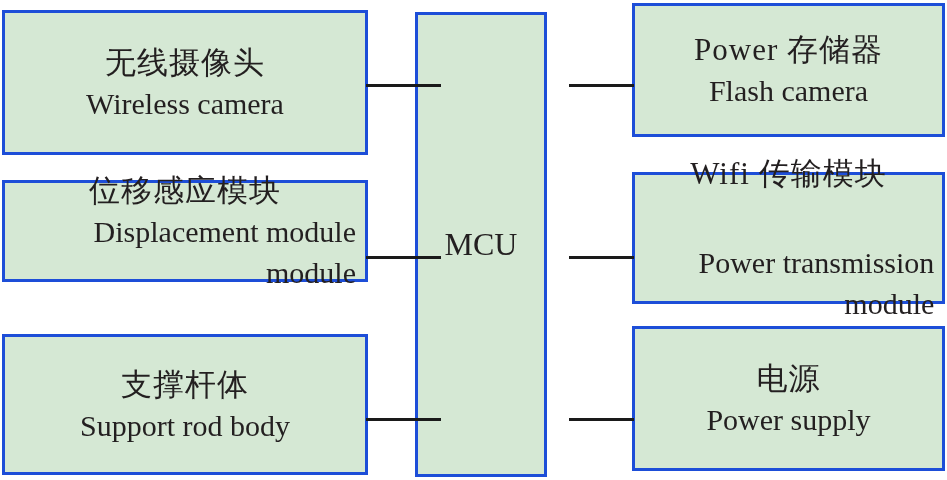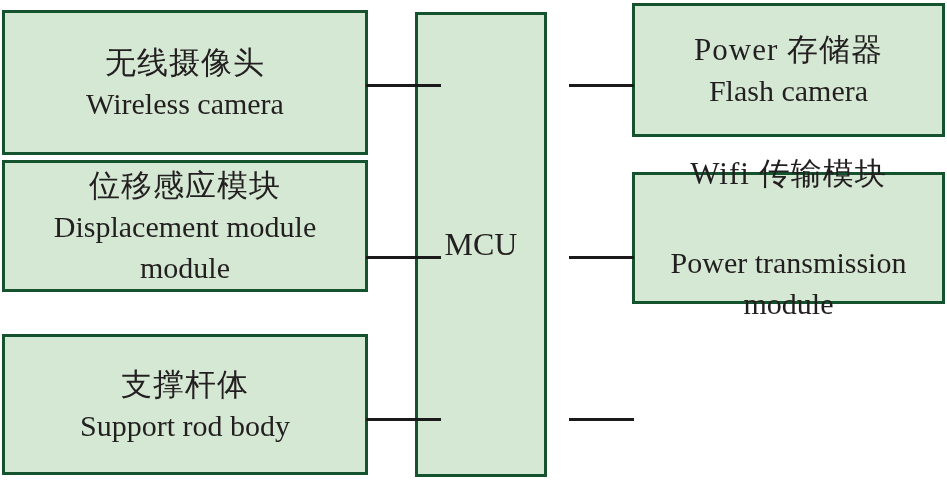--- a/index.html
+++ b/index.html
@@ -13,49 +13,50 @@
     height: 480px;
     background: #ffffff;
     overflow: hidden;
     font-family: "Liberation Serif", "DejaVu Serif", serif;
     color: #231f20;
   }
   .box {
     position: absolute;
     box-sizing: border-box;
     background: #d5e8d4;
-    border: 3px solid #14532d;
+    border: 3px solid #1d4ed8;
     display: flex;
     flex-direction: column;
     align-items: center;
     justify-content: center;
     text-align: center;
     line-height: 41px;
   }
   .box .zh {
     font-size: 31px;
     letter-spacing: 1px;
   }
   .box .en {
     font-size: 30px;
+    text-align: right;
   }
   .box .en.wrap {
     max-width: 95%;
   }
   .mcu {
     left: 415px;
     top: 12px;
     width: 132px;
     height: 465px;
     font-size: 32px;
   }
   .lbox { left: 2px;  width: 366px; }
   .rbox { left: 632px; width: 313px; }
   .lbox-1 { top: 10px;  height: 145px; }
-  .lbox-2 { top: 160px; height: 132px; }
+  .lbox-2 { top: 180px; height: 102px; }
   .lbox-3 { top: 334px; height: 141px; }
   .rbox-1 { top: 3px;   height: 134px; }
   .rbox-2 { top: 172px; height: 132px; gap: 48px; }
   .rbox-3 { top: 326px; height: 145px; }
   .connector {
     position: absolute;
     height: 3px;
     background: #1a1a1a;
   }
   .conn-left  { left: 366px; width: 75px; }
@@ -91,20 +92,24 @@
   <div class="box rbox rbox-1">
     <div class="zh">Power 存储器</div>
     <div class="en">Flash camera</div>
   </div>
 
   <div class="box rbox rbox-2">
     <div class="zh">Wifi 传输模块</div>
     <div class="en wrap">Power transmission module</div>
   </div>
 
+  <div class="box rbox rbox-3">
+    <div class="zh">电源</div>
+    <div class="en">Power supply</div>
+  </div>
 
   <div class="connector conn-left conn-y1"></div>
   <div class="connector conn-left conn-y2"></div>
   <div class="connector conn-left conn-y3"></div>
 
   <div class="connector conn-right conn-y1"></div>
   <div class="connector conn-right conn-y2"></div>
   <div class="connector conn-right conn-y3"></div>
 
 </div>

